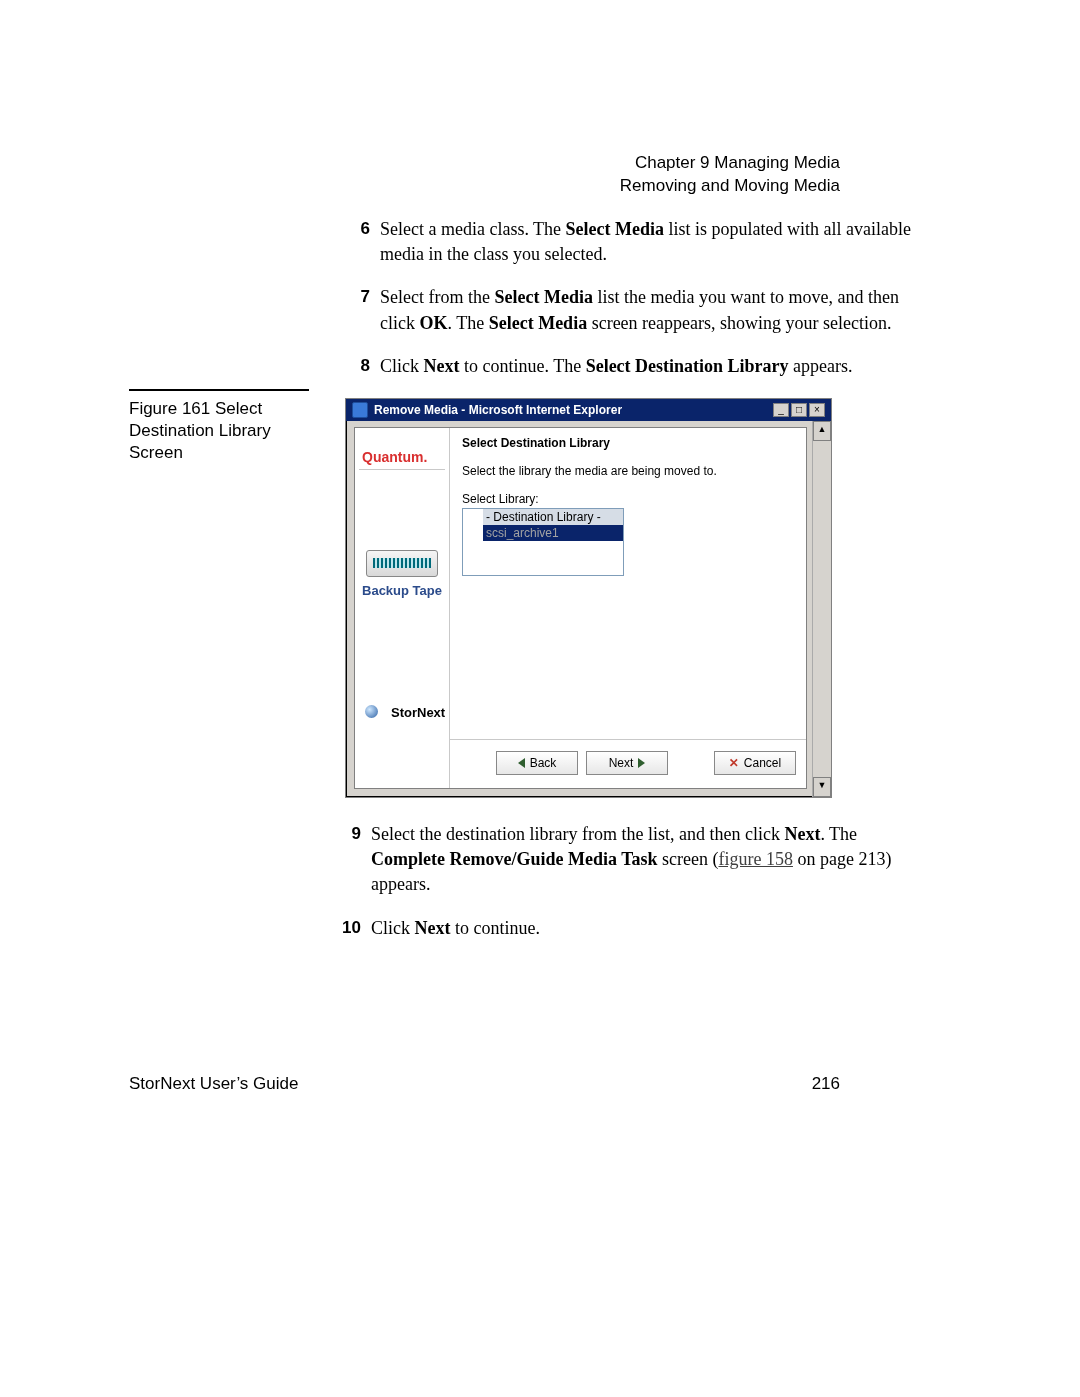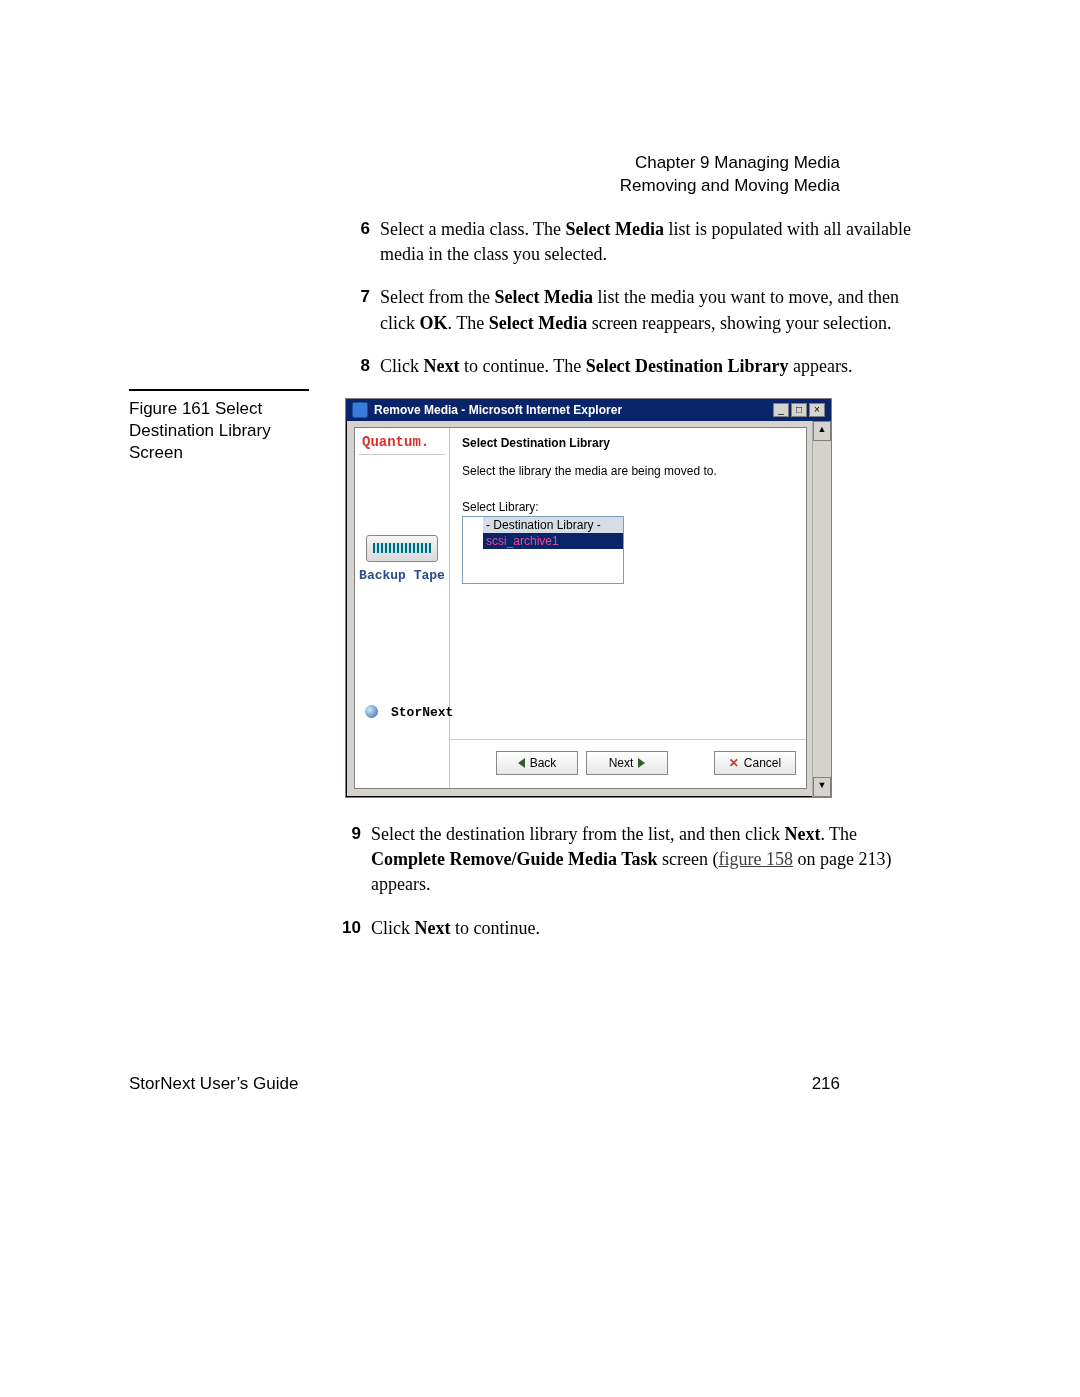--- a/index.html
+++ b/index.html
@@ -15,34 +15,34 @@
 
   .shot{position:absolute;left:345px;top:398px;width:485px;height:398px;border:1px solid #808080;background:#d6d3ce;box-shadow:0 0 0 1px #000 inset;}
   .tbar{height:22px;background:linear-gradient(#0a246a,#0a246a);display:flex;align-items:center;justify-content:space-between;padding:0 6px;}
   .tbar-left{display:flex;align-items:center;gap:6px;color:#fff;font-family:Tahoma,Arial,sans-serif;font-size:12px;font-weight:bold;}
   .ie-icon{width:14px;height:14px;background:#3a7ad9;border:1px solid #1e4e9c;border-radius:2px;display:inline-block;position:relative;}
   .winbtns{display:flex;gap:2px;}
   .winbtn{width:16px;height:14px;background:#d6d3ce;border:1px solid #808080;font:10px/12px Arial;box-sizing:border-box;text-align:center;}
   .scrollgutter{position:absolute;right:0;top:22px;bottom:0;width:18px;background:#d6d3ce;border-left:1px solid #aaa;}
   .scrollbtn{height:18px;background:#d6d3ce;border:1px solid #808080;font:9px/14px Arial;text-align:center;}
   .dlg-body{position:absolute;left:8px;top:28px;right:24px;bottom:8px;background:#fff;border:1px solid #808080;display:flex;}
-  .dlg-side{width:95px;border-right:1px solid #c9c9c9;padding:6px 4px;box-sizing:border-box;text-align:center;font-family:Liberation Mono, monospace;}
+  .dlg-side{width:95px;border-right:1px solid #c9c9c9;padding:21px 4px;box-sizing:border-box;text-align:center;font-family:Liberation Sans, sans-serif;}
   .brand{color:#d92f2f;font-weight:bold;font-size:14px;border-bottom:1px solid #c9c9c9;padding-bottom:4px;margin-bottom:80px;text-align:left;padding-left:3px;}
   .tapeimg{width:70px;height:25px;margin:0 auto 6px;border:1px solid #888;border-radius:3px;background:linear-gradient(#f5f5f5,#d9d9d9);position:relative;}
   .tapeimg:after{content:"";position:absolute;left:6px;right:6px;top:7px;height:10px;background:repeating-linear-gradient(90deg,#006a7a 0 2px,#bfe6ec 2px 4px);}
   .sidelabel{font-size:13px;font-weight:bold;color:#2b4b8b;}
   .stornext{position:absolute;bottom:68px;left:10px;font-size:13px;font-weight:bold;color:#000;display:flex;gap:13px;}
   .sx-icon{width:13px;height:13px;border-radius:50%;background:radial-gradient(circle at 35% 35%,#cfe8ff,#2b5fa3);display:inline-block;}
   .dlg-main{flex:1;padding:8px 12px;position:relative;font-family:Arial,Helvetica,sans-serif;font-size:12px;}
   .dlg-title2{font-weight:bold;margin-bottom:14px;}
-  .dlg-instr{margin-bottom:22px;}
+  .dlg-instr{margin-bottom:14px;}
   .sel-label{margin-bottom:2px;}
   .listbox{width:140px;height:66px;background:#fff;border:1px solid #7f9db9;font:12px Arial;overflow:hidden;padding-left:20px;}
   .listhead{background:#d6dde6;padding:1px 3px;}
-  .listitem{background:#0a246a;color:#ec4899;padding:1px 3px;}
+  .listitem{background:#0a246a;color:#a3a3a3;padding:1px 3px;}
   .btnrow{position:absolute;left:0;right:0;bottom:8px;height:34px;border-top:1px solid #c9c9c9;display:flex;align-items:center;justify-content:flex-end;gap:8px;padding:6px 10px 0;}
   .btn{min-width:64px;height:22px;font:12px Arial;background:linear-gradient(#fff,#e7e7e7);border:1px solid #888;display:flex;align-items:center;justify-content:center;gap:5px;padding:0 8px;}
   .tri{width:0;height:0;display:inline-block;}
   .tri-l{border-top:5px solid transparent;border-bottom:5px solid transparent;border-right:7px solid #2f5e2f;}
   .tri-r{border-top:5px solid transparent;border-bottom:5px solid transparent;border-left:7px solid #2f5e2f;}
   .xmark{color:#c0392b;font-weight:bold;}
   .spacer{width:30px;}
 
   .steps2{position:absolute;left:334px;top:822px;width:600px;}
   .link{color:#404040;text-align:right;}

